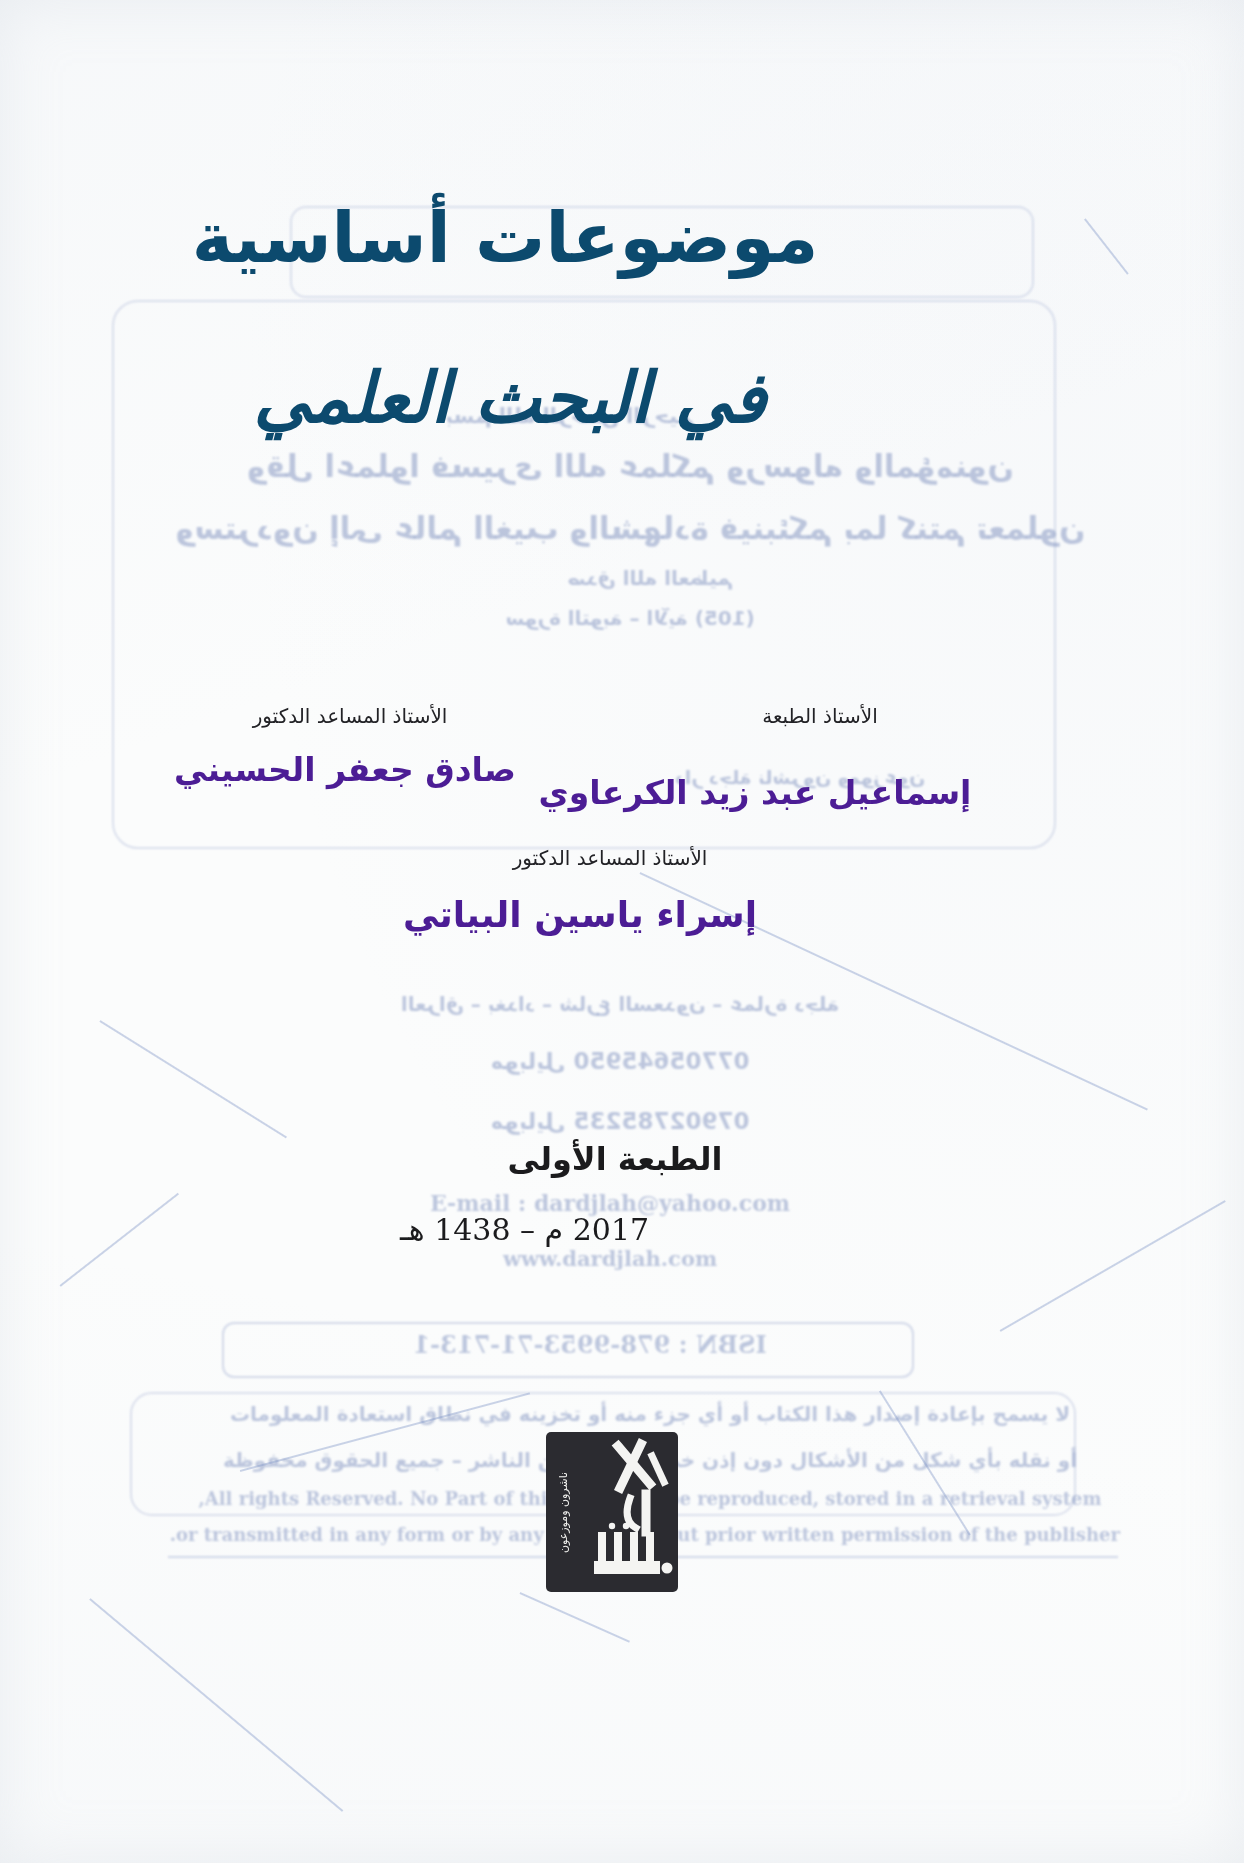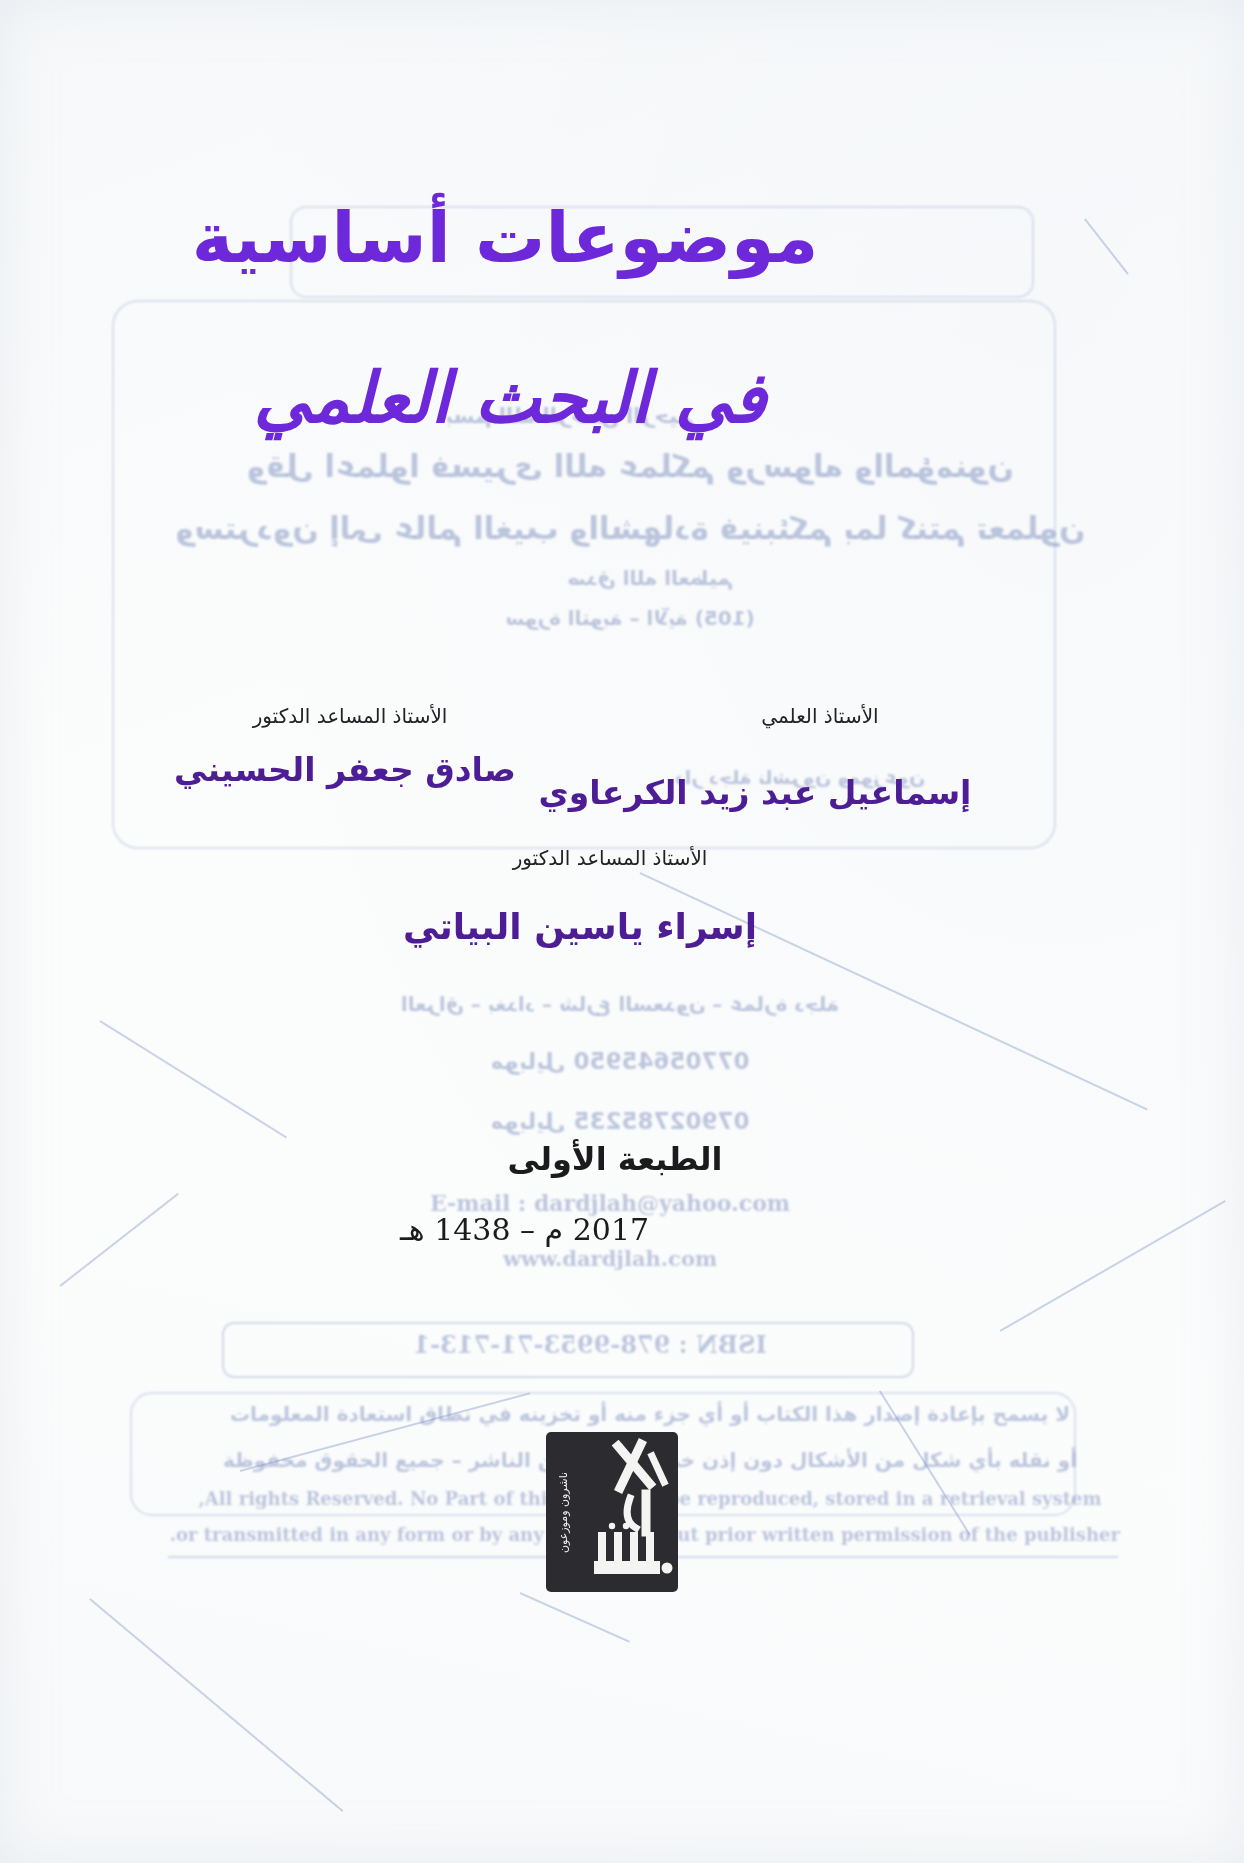--- a/index.html
+++ b/index.html
@@ -15,31 +15,31 @@
   }
   .page::before{
     content:"";position:absolute;inset:0;pointer-events:none;
     background:
       linear-gradient(160deg, rgba(205,214,230,.10), transparent 35%),
       linear-gradient(12deg, rgba(205,214,230,.08), transparent 30%),
       radial-gradient(ellipse at 85% 20%, rgba(210,218,234,.10), transparent 55%);
   }
   .abs{position:absolute;}
   
-  .title{font-weight:700;text-align:center;white-space:nowrap;color:#6d28d9;letter-spacing:-1px;}
+  .title{font-weight:700;text-align:center;white-space:nowrap;color:#0c4a6e;letter-spacing:-1px;}
   .title1{top:150px;left:0;width:1010px;font-size:70px;}
   .title2{top:310px;left:0;width:1020px;font-size:70px;font-style:italic;}
   .degree{font-weight:400;font-size:20px;text-align:center;white-space:nowrap;color:#222226;}
   .name{font-weight:700;font-size:33px;text-align:center;white-space:nowrap;color:#4c1d95;}
   .deg-right{top:704px;left:620px;width:400px;}
   .name-right{top:773px;left:530px;width:450px;}
   .deg-left{top:704px;left:130px;width:440px;}
   .name-left{top:750px;left:135px;width:420px;}
   .deg-mid{top:846px;left:400px;width:420px;}
-  .name-mid{top:894px;left:370px;width:420px;font-size:36px;margin-top:12px;}
+  .name-mid{top:894px;left:370px;width:420px;font-size:36px;}
   .edition{top:1140px;left:420px;width:390px;font-size:32px;font-weight:700;text-align:center;white-space:nowrap;}
   .date{top:1212px;left:400px;width:430px;font-size:30px;font-weight:400;text-align:left;white-space:nowrap;font-family:"DejaVu Serif","DejaVu Sans",serif;}
   
   .logo{top:1432px;left:546px;width:132px;height:160px;background:#2b2b30;border-radius:5px;}
   .logo-tagline{
     position:absolute;top:74px;left:-58px;width:150px;
     transform:rotate(-90deg);
     font-size:11px;letter-spacing:2px;color:#f2f2ef;text-align:center;white-space:nowrap;font-weight:400;
   }
   
@@ -115,21 +115,21 @@
   <div class="crease cr4"></div>
   <div class="crease cr5"></div>
   <div class="crease cr6"></div>
   <div class="crease cr7"></div>
   <div class="crease cr8"></div>
   <div class="crease cr9"></div>
 
   <h1 class="abs title title1">موضوعات أساسية</h1>
   <h1 class="abs title title2">في البحث العلمي</h1>
 
-  <div class="abs degree deg-right">الأستاذ العلمي</div>
+  <div class="abs degree deg-right">الأستاذ الطبعة</div>
   <div class="abs name name-right">إسماعيل عبد زيد الكرعاوي</div>
 
   <div class="abs degree deg-left">الأستاذ المساعد الدكتور</div>
   <div class="abs name name-left">صادق جعفر الحسيني</div>
 
   <div class="abs degree deg-mid">الأستاذ المساعد الدكتور</div>
   <div class="abs name name-mid">إسراء ياسين البياتي</div>
 
   <div class="abs edition">الطبعة الأولى</div>
   <div class="abs date">2017 م – 1438 هـ</div>

